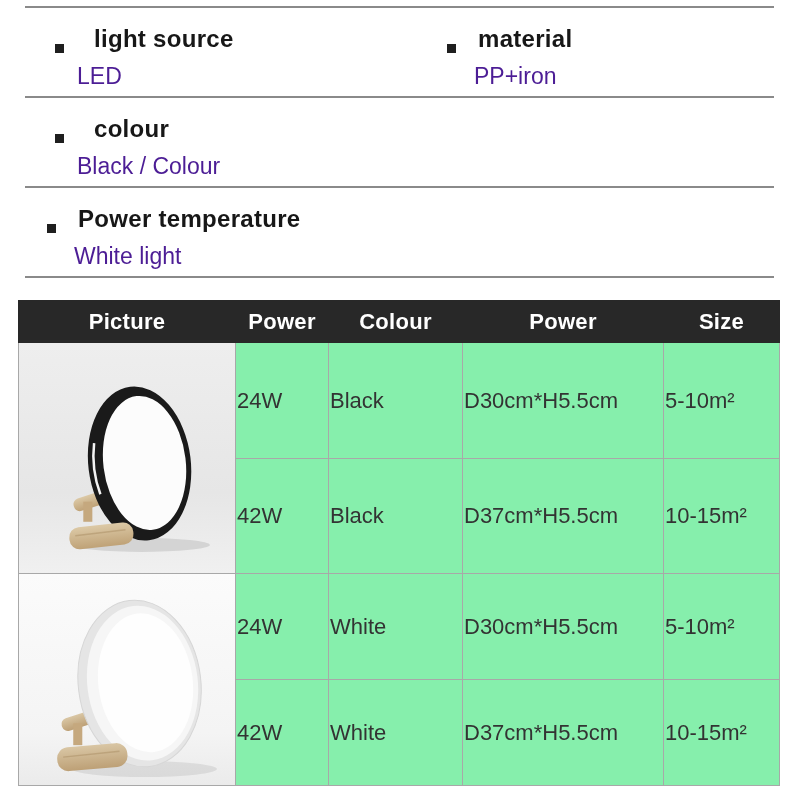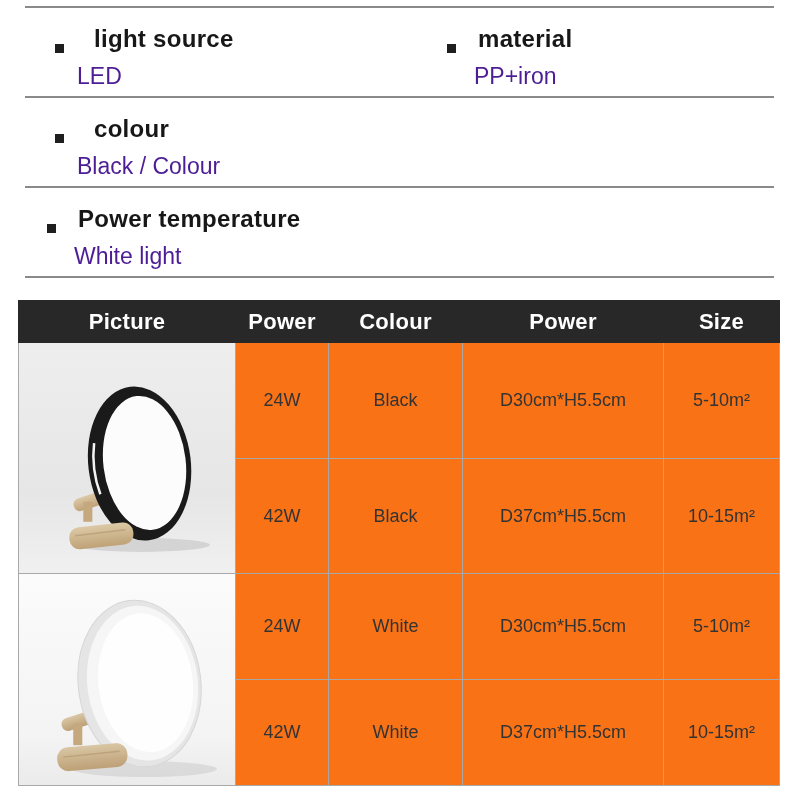--- a/index.html
+++ b/index.html
@@ -23,22 +23,22 @@
   .spec-value{margin-top:10px;font-size:23px;color:#4c1d95;line-height:26px;}
   .left .spec-value{margin-left:22px;}
   .right .spec-value{margin-left:27px;}
   
   .spec-table{position:absolute;left:18px;top:300px;border-collapse:collapse;table-layout:fixed;width:761px;}
   .spec-table th{
     height:39px;background:#282828;color:#ffffff;font-size:22px;font-weight:700;
     border:1px solid #282828;text-align:center;letter-spacing:0.3px;
   }
   .spec-table td{
-    border:1px solid #a8a8a8;text-align:center;vertical-align:middle;
-    font-size:18px;color:#333333;background:#f97316;
+    border:1px solid #a8a8a8;vertical-align:middle;
+    font-size:22px;color:#333333;background:#86efac;
   }
   tr.r1{height:116px;} tr.r2{height:115px;} tr.r3{height:106px;} tr.r4{height:106px;}
   td.pic{padding:0;position:relative;}
   .pic-fill{position:absolute;top:0;left:0;right:0;bottom:0;overflow:hidden;}
   .pic-fill svg{width:100%;height:100%;display:block;}
 </style>
 </head>
 <body>
 
 <div class="specs">

